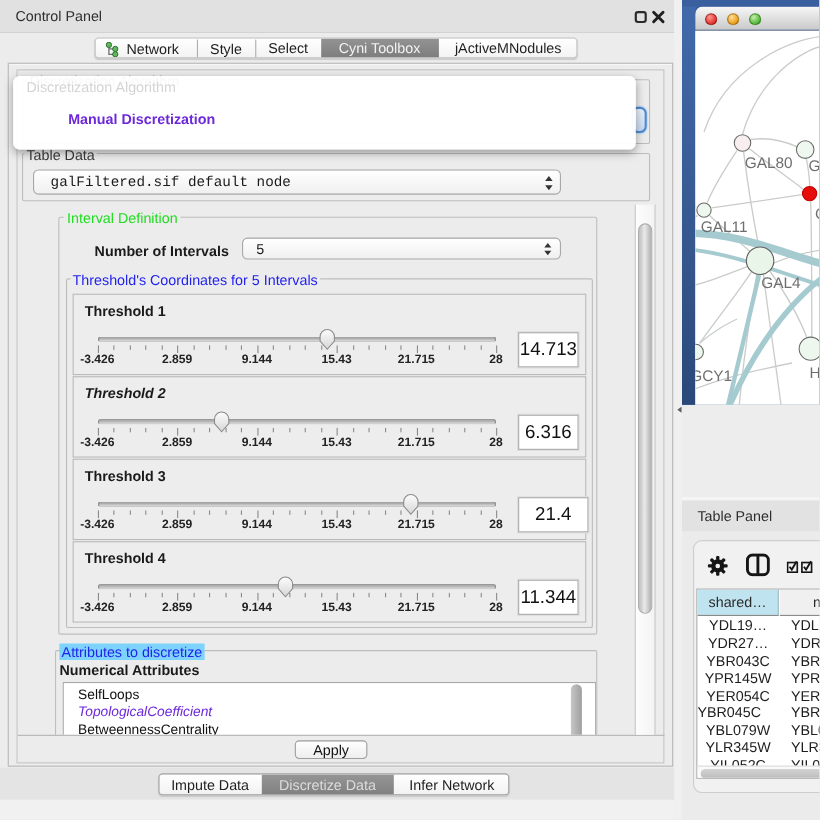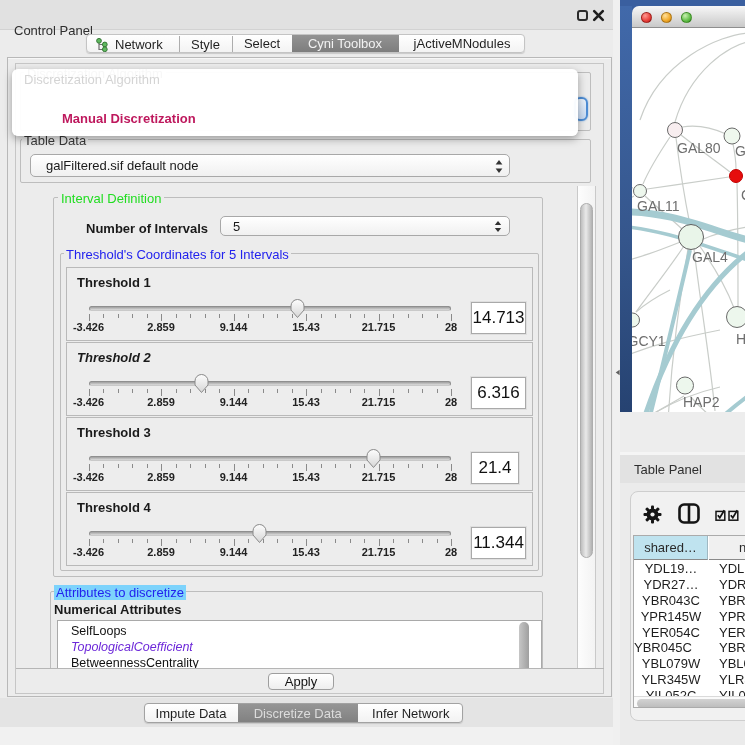--- a/index.html
+++ b/index.html
@@ -6,21 +6,21 @@
   html,body { width:745px; height:745px; overflow:hidden; }
   body { font-family:"Liberation Sans", sans-serif; background:#EDEDED; position:relative; }
   .abs { position:absolute; }
 </style>
 </head>
 <body>
 
 <div class="abs" style="left:0;top:0;width:613px;height:745px;background:#ECECEC;">
 
   <div class="abs" style="left:0;top:0;width:613px;height:30px;background:#E1E1E1;border-bottom:1px solid #D2D2D2;">
-    <div class="abs" style="left:14px;top:7px;font-size:13px;color:#2E2E2E;margin-top:16px;">Control Panel</div>
+    <div class="abs" style="left:14px;top:7px;font-size:13px;color:#2E2E2E;">Control Panel</div>
     <div class="abs" style="left:577px;top:10px;width:11px;height:11px;border:2px solid #2B2B2B;border-radius:3px;"></div>
     <svg class="abs" style="left:592px;top:9px;" width="13" height="13" viewBox="0 0 13 13">
       <path d="M2.2 2.2 L10.8 10.8 M10.8 2.2 L2.2 10.8" stroke="#1E1E1E" stroke-width="2.6" stroke-linecap="round"></path>
     </svg>
   </div>
 
   <div class="abs" style="left:7px;top:57px;width:605px;height:640px;border:1px solid #B8B8B8;background:#ECECEC;box-shadow:inset 0 1px 0 #F7F7F7;"></div>
 
   <div class="abs" style="left:15px;top:63px;width:589px;height:631px;border:1px solid #C6C6C6;background:#ECECEC;"></div>
 
@@ -40,21 +40,21 @@
     <div class="abs" style="left:311.5px;top:0;width:127px;height:19px;font-size:13px;color:#1F1F1F;text-align:center;line-height:18px;">jActiveMNodules</div>
   </div>
 
   <div class="abs" style="left:20px;top:72px;width:571px;height:59px;border:1px solid #BDBDBD;border-radius:2px;"></div>
   <div class="abs" style="left:24px;top:66px;font-size:13px;color:#3A3A3A;background:#ECECEC;padding:0 3px;">Discretization Algorithm</div>
 
   <div class="abs" style="left:574px;top:97px;width:14px;height:24px;border:2.5px solid #4D8CD3;border-radius:6px;background:linear-gradient(180deg,#EAF2FB,#C6D9F2);box-shadow:0 0 2px #7FAEE2;"></div>
 
   <div class="abs" style="left:20px;top:139px;width:571px;height:44px;border:1px solid #BDBDBD;border-radius:2px;"></div>
   <div class="abs" style="left:22px;top:133px;font-size:13px;color:#3A3A3A;background:#ECECEC;padding:0 2px;">Table Data</div>
-  <div class="abs" style="left:30px;top:154px;width:480px;height:23px;background:linear-gradient(180deg,#FFFFFF,#F0F0F0);border:1px solid #A8A8A8;border-radius:5px;">
+  <div class="abs" style="left:30px;top:154px;width:480px;height:23px;background:linear-gradient(180deg,#FFFFFF,#F0F0F0);border:1px solid #A8A8A8;border-radius:5px;font-family:Liberation Mono, monospace;">
     <div class="abs" style="left:15px;top:3px;font-size:13px;color:#1A1A1A;">galFiltered.sif default node</div>
     <svg class="abs" style="right:6px;top:5px;" width="8" height="13" viewBox="0 0 8 13">
       <path d="M4 0 L7.4 4.6 L0.6 4.6 Z" fill="#333"></path>
       <path d="M4 13 L7.4 8.4 L0.6 8.4 Z" fill="#333"></path>
     </svg>
   </div>
 
   <div id="scrollclip" class="abs" style="left:16px;top:186px;width:561px;height:482px;overflow:hidden;">
   <div class="abs" style="left:37px;top:11px;width:490px;height:380px;border:1px solid #BDBDBD;border-radius:2px;"></div>
       <div class="abs" style="left:42px;top:5px;font-size:13px;color:#21DD21;background:#ECECEC;padding:0 3px;">Interval Definition</div>
@@ -197,21 +197,21 @@
         <div class="abs" style="left:354.0px;top:53px;width:60px;text-align:center;font-size:11px;font-weight:bold;color:#222;">28</div>
         <svg class="abs" style="left:298px;top:30px;" width="17" height="21" viewBox="0 0 17 21">
           <path d="M2 8 A6.5 6.5 0 0 1 15 8 L15 12 L8.5 19.5 L2 12 Z" fill="url(#g2)" stroke="#8A8A8A" stroke-width="1"></path>
           <defs>
             <linearGradient id="g2" x1="0" y1="0" x2="0" y2="1">
               <stop offset="0" stop-color="#FDFDFD"></stop>
               <stop offset="1" stop-color="#D6D6D6"></stop>
             </linearGradient>
           </defs>
         </svg>
-        <div class="abs" style="left:404px;top:34px;width:48px;height:32px;background:#FFF;border:1px solid #A9A9A9;box-shadow:0 0 0 1px #DFDFDF;font-size:17px;color:#111;text-align:center;line-height:30px;">21.4</div>
+        <div class="abs" style="left:404px;top:34px;width:64px;height:32px;background:#FFF;border:1px solid #A9A9A9;box-shadow:0 0 0 1px #DFDFDF;font-size:17px;color:#111;text-align:center;line-height:30px;">21.4</div>
       </div>
       <div class="abs" style="left:50px;top:306px;width:467px;height:74px;border:1px solid #B9B9B9;background:#EDEDED;">
         <div class="abs" style="left:10px;top:7px;font-size:13px;font-weight:bold;color:#1A1A1A;">Threshold 4</div>
         <div class="abs" style="left:21.5px;top:38px;width:362.5px;height:5px;border-radius:3px;background:linear-gradient(180deg,#9E9E9E,#DCDCDC);border:1px solid #8F8F8F;border-bottom-color:#C9C9C9;"></div>
         <div class="abs" style="left:21.5px;top:46px;width:1px;height:7px;background:#8A8A8A;"></div>
         <div class="abs" style="left:36.0px;top:46px;width:1px;height:4px;background:#8A8A8A;"></div>
         <div class="abs" style="left:50.5px;top:46px;width:1px;height:4px;background:#8A8A8A;"></div>
         <div class="abs" style="left:65.0px;top:46px;width:1px;height:4px;background:#8A8A8A;"></div>
         <div class="abs" style="left:79.5px;top:46px;width:1px;height:4px;background:#8A8A8A;"></div>
         <div class="abs" style="left:94.0px;top:46px;width:1px;height:7px;background:#8A8A8A;"></div>
@@ -275,29 +275,29 @@
 
   <div class="abs" style="left:143.5px;top:703px;width:319px;height:20px;background:linear-gradient(180deg,#FFFFFF,#F2F2F2);border:1px solid #A2A2A2;border-radius:4px;box-shadow:0 1px 1px rgba(0,0,0,0.12);overflow:hidden;">
     <div class="abs" style="left:0;top:0;width:93px;height:20px;font-size:13px;text-align:center;line-height:19px;color:#1F1F1F;">Impute Data</div>
     <div class="abs" style="left:93px;top:0;width:120.5px;height:20px;background:linear-gradient(180deg,#959595,#7F7F7F);font-size:13px;text-align:center;line-height:19px;color:#DCDCDC;">Discretize Data</div>
     <div class="abs" style="left:213.5px;top:0;width:105.5px;height:20px;font-size:13px;text-align:center;line-height:19px;color:#1F1F1F;">Infer Network</div>
   </div>
 </div>
 
 <div class="abs" style="left:12px;top:69px;width:566px;height:67px;background:rgba(255,255,255,0.96);border-radius:6px;box-shadow:0 3px 9px rgba(0,0,0,0.35);z-index:40;">
   <div class="abs" style="left:12px;top:3px;font-size:13px;color:#D4D4D4;">Discretization Algorithm</div>
-  <div class="abs" style="left:3px;top:42px;font-size:13px;font-weight:bold;color:#be185d;padding-left:47px;">Manual Discretization</div>
+  <div class="abs" style="left:3px;top:32px;font-size:13px;font-weight:bold;color:#6d28d9;padding-left:47px;">Manual Discretization</div>
 </div>
 
 <div class="abs" style="left:613px;top:0;width:7px;height:745px;background:#F0F0F0;"></div>
 <svg class="abs" style="left:615px;top:368.5px;z-index:5;" width="5" height="7" viewBox="0 0 5 7">
   <path d="M4.6 0.7 L0.7 3.5 L4.6 6.3 Z" fill="#606060"></path>
 </svg>
 
-<div class="abs" style="left:620px;top:0;width:125px;height:412px;background:#3A5F9F;overflow:hidden;">
+<div class="abs" style="left:620px;top:0;width:125px;height:368px;background:#3A5F9F;overflow:hidden;">
 
   <div class="abs" style="left:0;top:6px;width:12px;height:426px;background:linear-gradient(180deg,#4169AA 0%,#35568C 55%,#24406E 100%);"></div>
 
   <div class="abs" style="left:12px;top:6px;width:113px;height:22px;background:linear-gradient(180deg,#F7F7F7,#C9C9C9);border-bottom:1px solid #8E8E8E;border-top-left-radius:7px;">
     <div class="abs" style="left:9px;top:6px;width:11px;height:11px;border-radius:50%;background:radial-gradient(circle at 35% 30%,#FF9890,#E8403A 60%,#B81C1C);border:1px solid rgba(90,0,0,0.5);"></div>
     <div class="abs" style="left:29px;top:6px;width:11px;height:11px;border-radius:50%;background:radial-gradient(circle at 35% 30%,#FFE09A,#F0A828 60%,#C07B10);border:1px solid rgba(110,70,0,0.5);"></div>
     <div class="abs" style="left:49px;top:6px;width:11px;height:11px;border-radius:50%;background:radial-gradient(circle at 35% 30%,#C8F0B0,#62BE48 60%,#3A9428);border:1px solid rgba(20,90,0,0.5);"></div>
   </div>
 
   <div class="abs" style="left:12px;top:28px;width:113px;height:392px;background:#FFF;overflow:hidden;">

